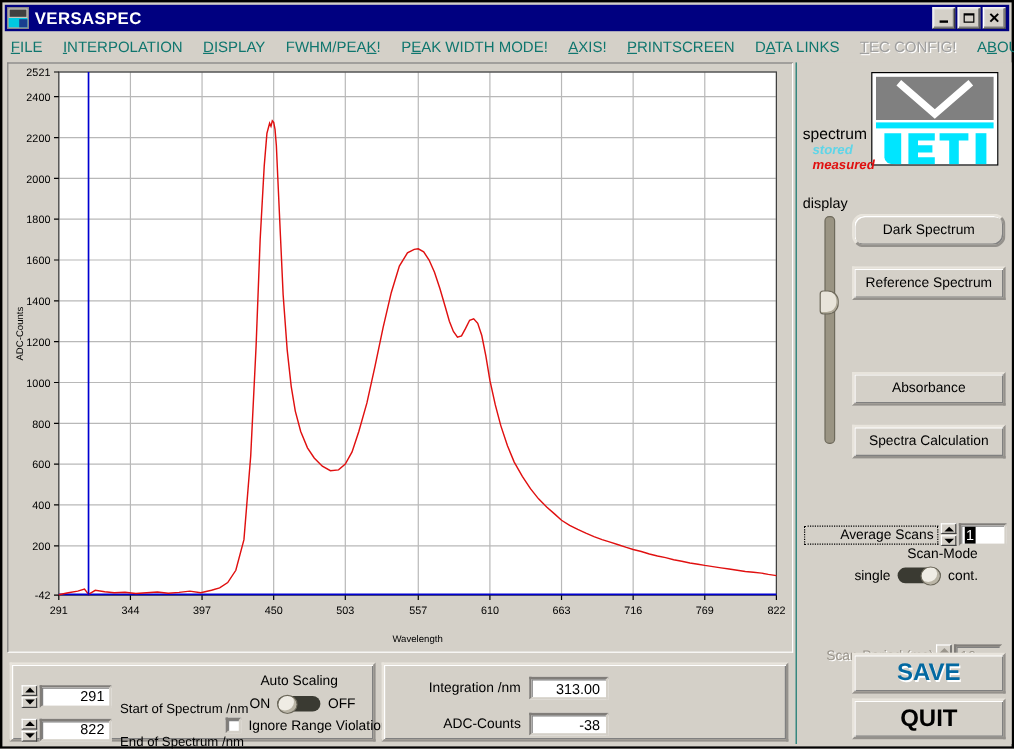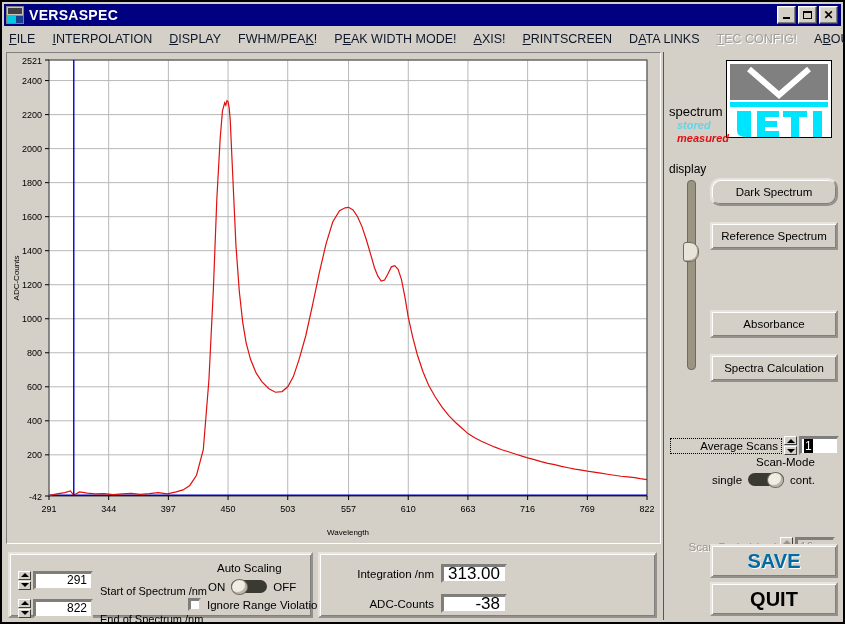--- a/index.html
+++ b/index.html
@@ -24,21 +24,21 @@
           display:flex;align-items:center;justify-content:center;
           font-size:11px;font-family:"Liberation Sans",sans-serif;color:#000;line-height:1;
           cursor:default;}
   .winbtn .gl-min{width:7px;height:2px;background:#000;margin-top:6px;}
   .winbtn .gl-max{width:9px;height:8px;border:1px solid #000;border-top-width:2px;box-sizing:border-box;}
   .winbtn .gl-close{font-size:12px;font-weight:bold;margin-top:-1px;}
 
   
   #menubar{position:absolute;left:2px;top:26px;width:837px;height:22px;
            background:#d4d0c8;display:flex;align-items:center;padding-left:5px;box-sizing:border-box;}
-  .menuitem{font-size:12.5px;color:#0f172a;margin-right:17px;white-space:nowrap;cursor:default;}
+  .menuitem{font-size:12.5px;color:#0f766e;margin-right:17px;white-space:nowrap;cursor:default;}
   .menuitem.disabled{color:#a0a0a0;text-shadow:1px 1px 0 #fff;}
   .menuitem u{text-decoration:underline;}
 
   
   #plotpanel{position:absolute;left:4px;top:50px;width:655px;height:492px;
              background:#d4d0c8;border:1px solid #808080;
              border-right-color:#fff;border-bottom-color:#fff;box-sizing:border-box;}
   #plotsvg{position:absolute;left:0;top:0;}
 
   
@@ -120,21 +120,21 @@
   .rangelabel{font-size:11px;color:#000;margin-left:7px;white-space:nowrap;margin-top:22px;}
   .autoscale-title{position:absolute;font-size:11.5px;color:#000;}
   .chkrow{position:absolute;display:flex;align-items:center;}
   .chkbox{width:13px;height:13px;background:#fff;border:2px inset #d4d0c8;
           box-shadow:inset 1px 1px 0 #808080;box-sizing:border-box;cursor:pointer;}
   .chklabel{font-size:11.5px;color:#000;margin-left:6px;white-space:nowrap;}
   .readrow{position:absolute;display:flex;align-items:center;}
   .readlabel{font-size:11.5px;color:#000;width:106px;text-align:right;margin-right:7px;}
   .readfield{width:66px;height:19px;background:#fff;border:2px inset #d4d0c8;
              box-shadow:inset 1px 1px 0 #808080;
-             font-size:17px;display:flex;align-items:center;justify-content:flex-end;
+             font-size:12px;display:flex;align-items:center;justify-content:flex-end;
              padding-right:5px;box-sizing:border-box;}
 </style>
 </head>
 <body>
 
 <div id="app">
 
   <div id="titlebar">
     <div id="titleicon">
       <div class="ti-top"></div>

